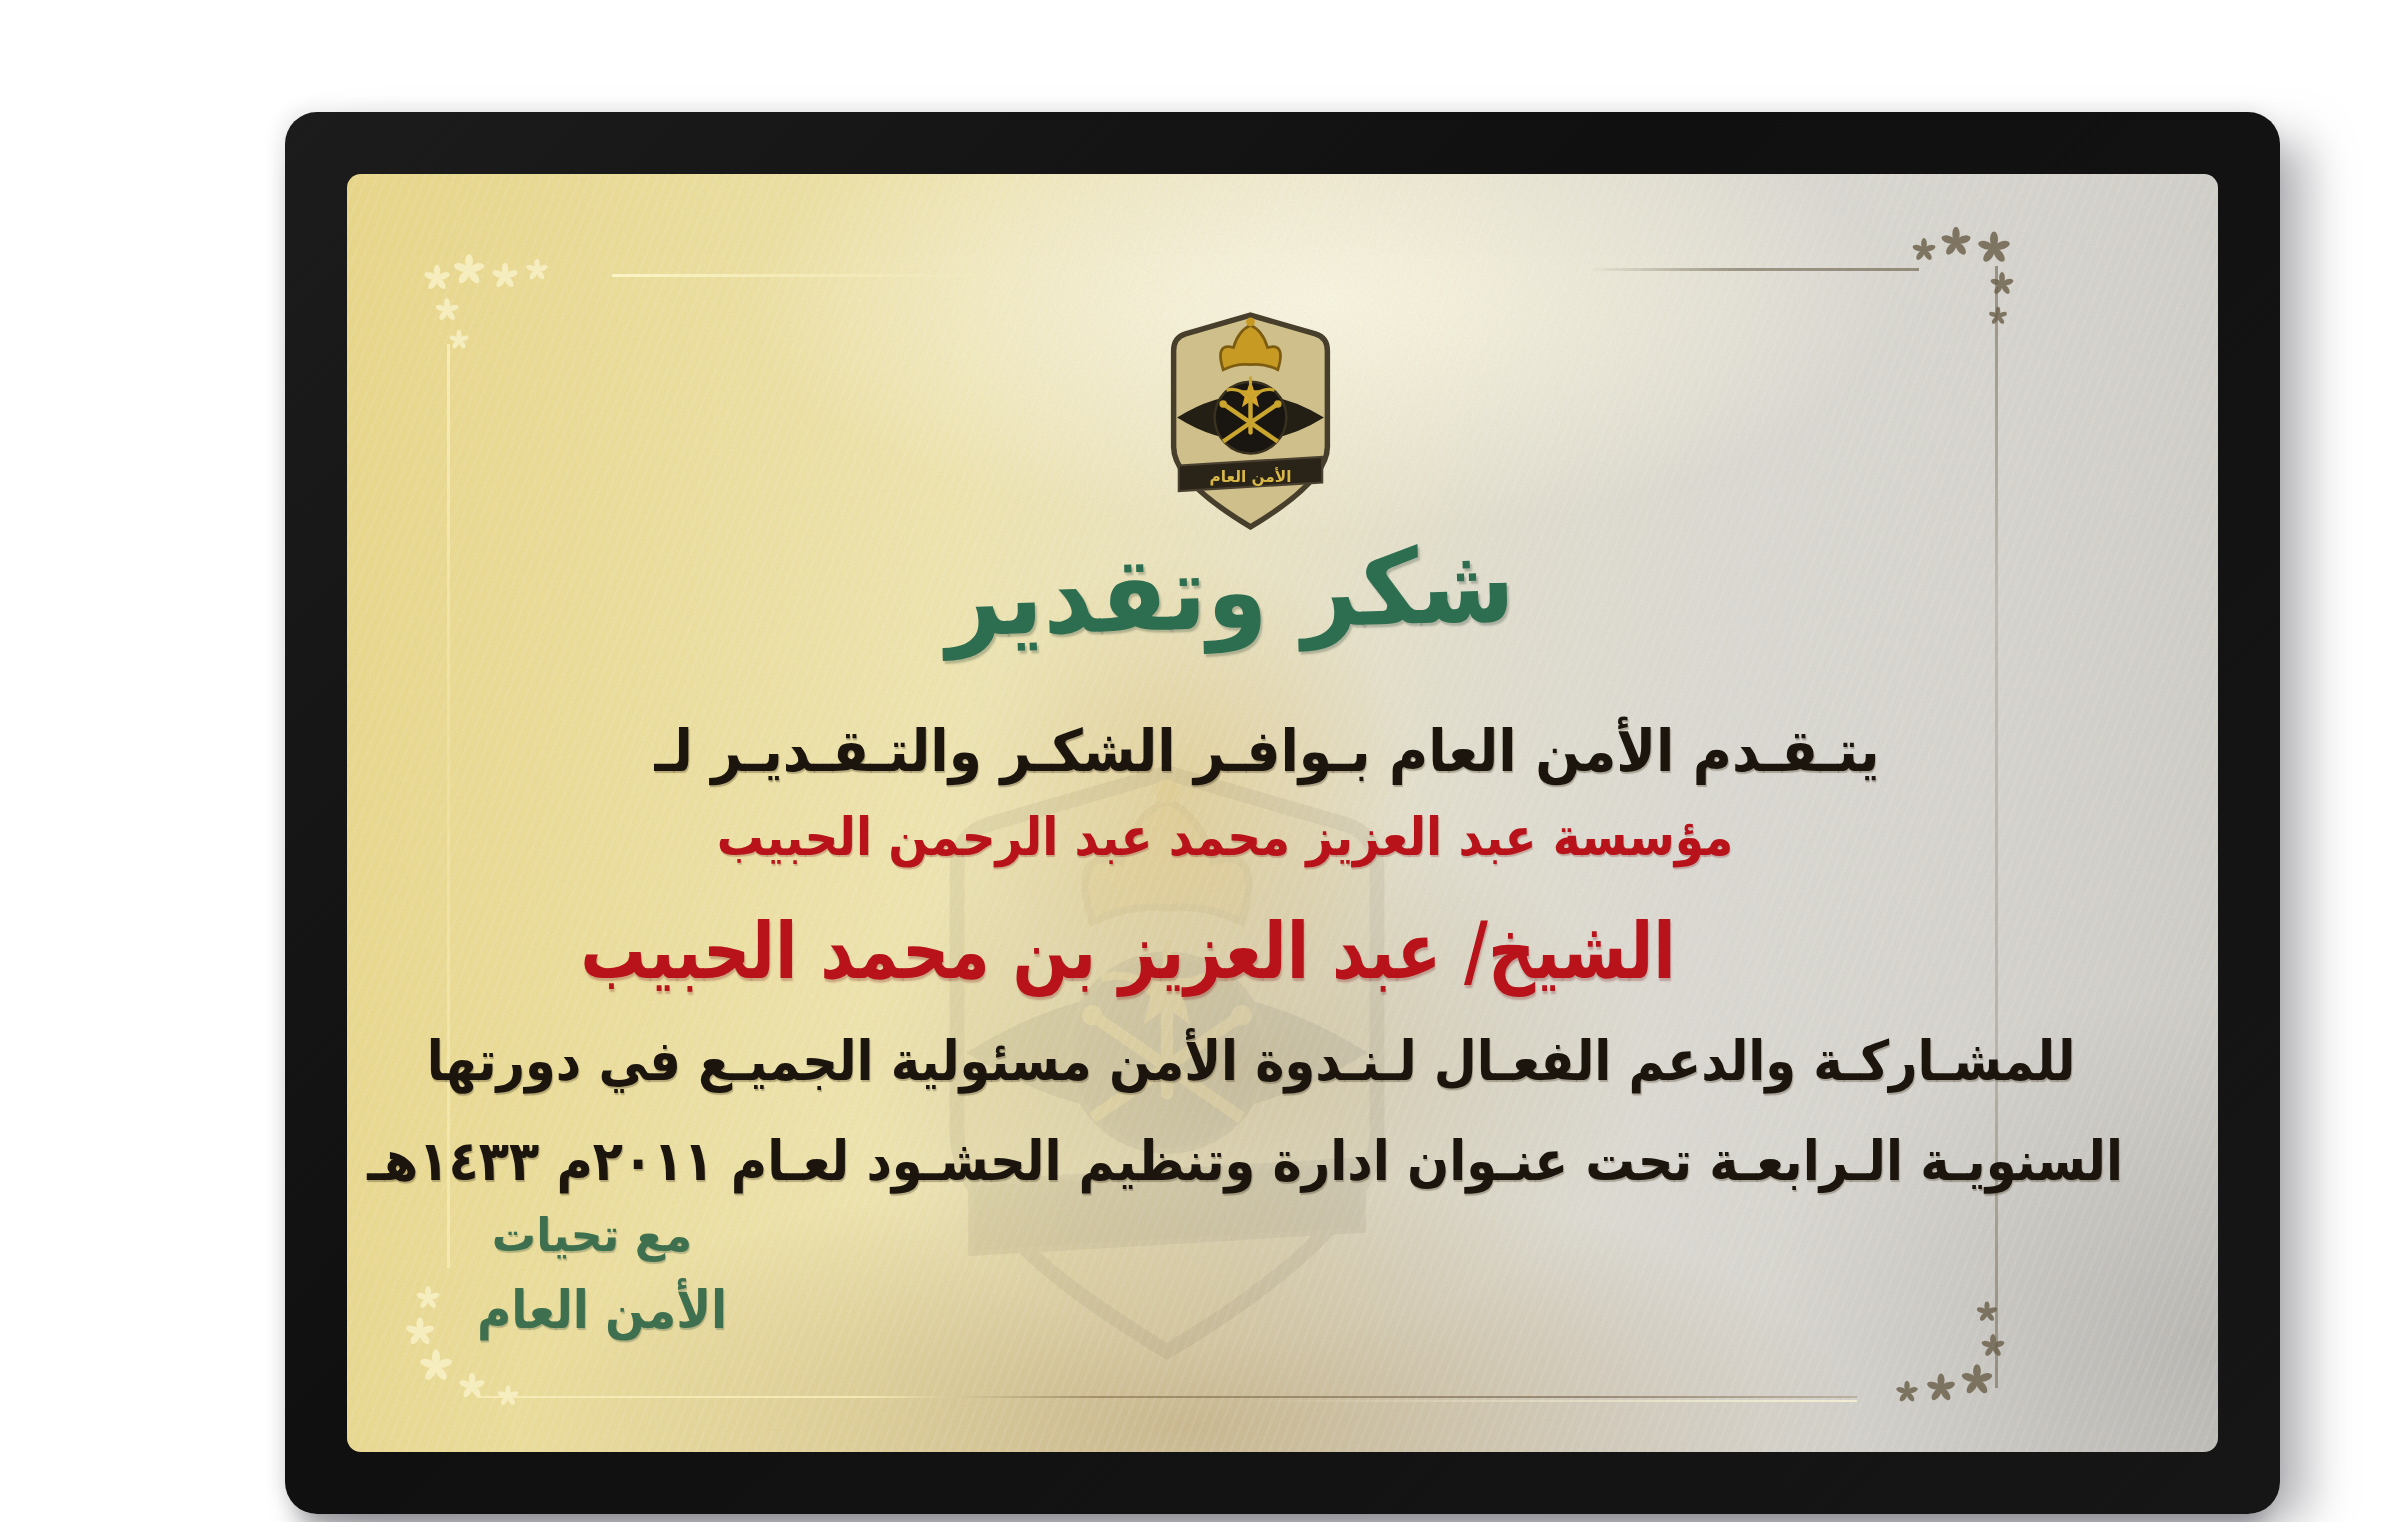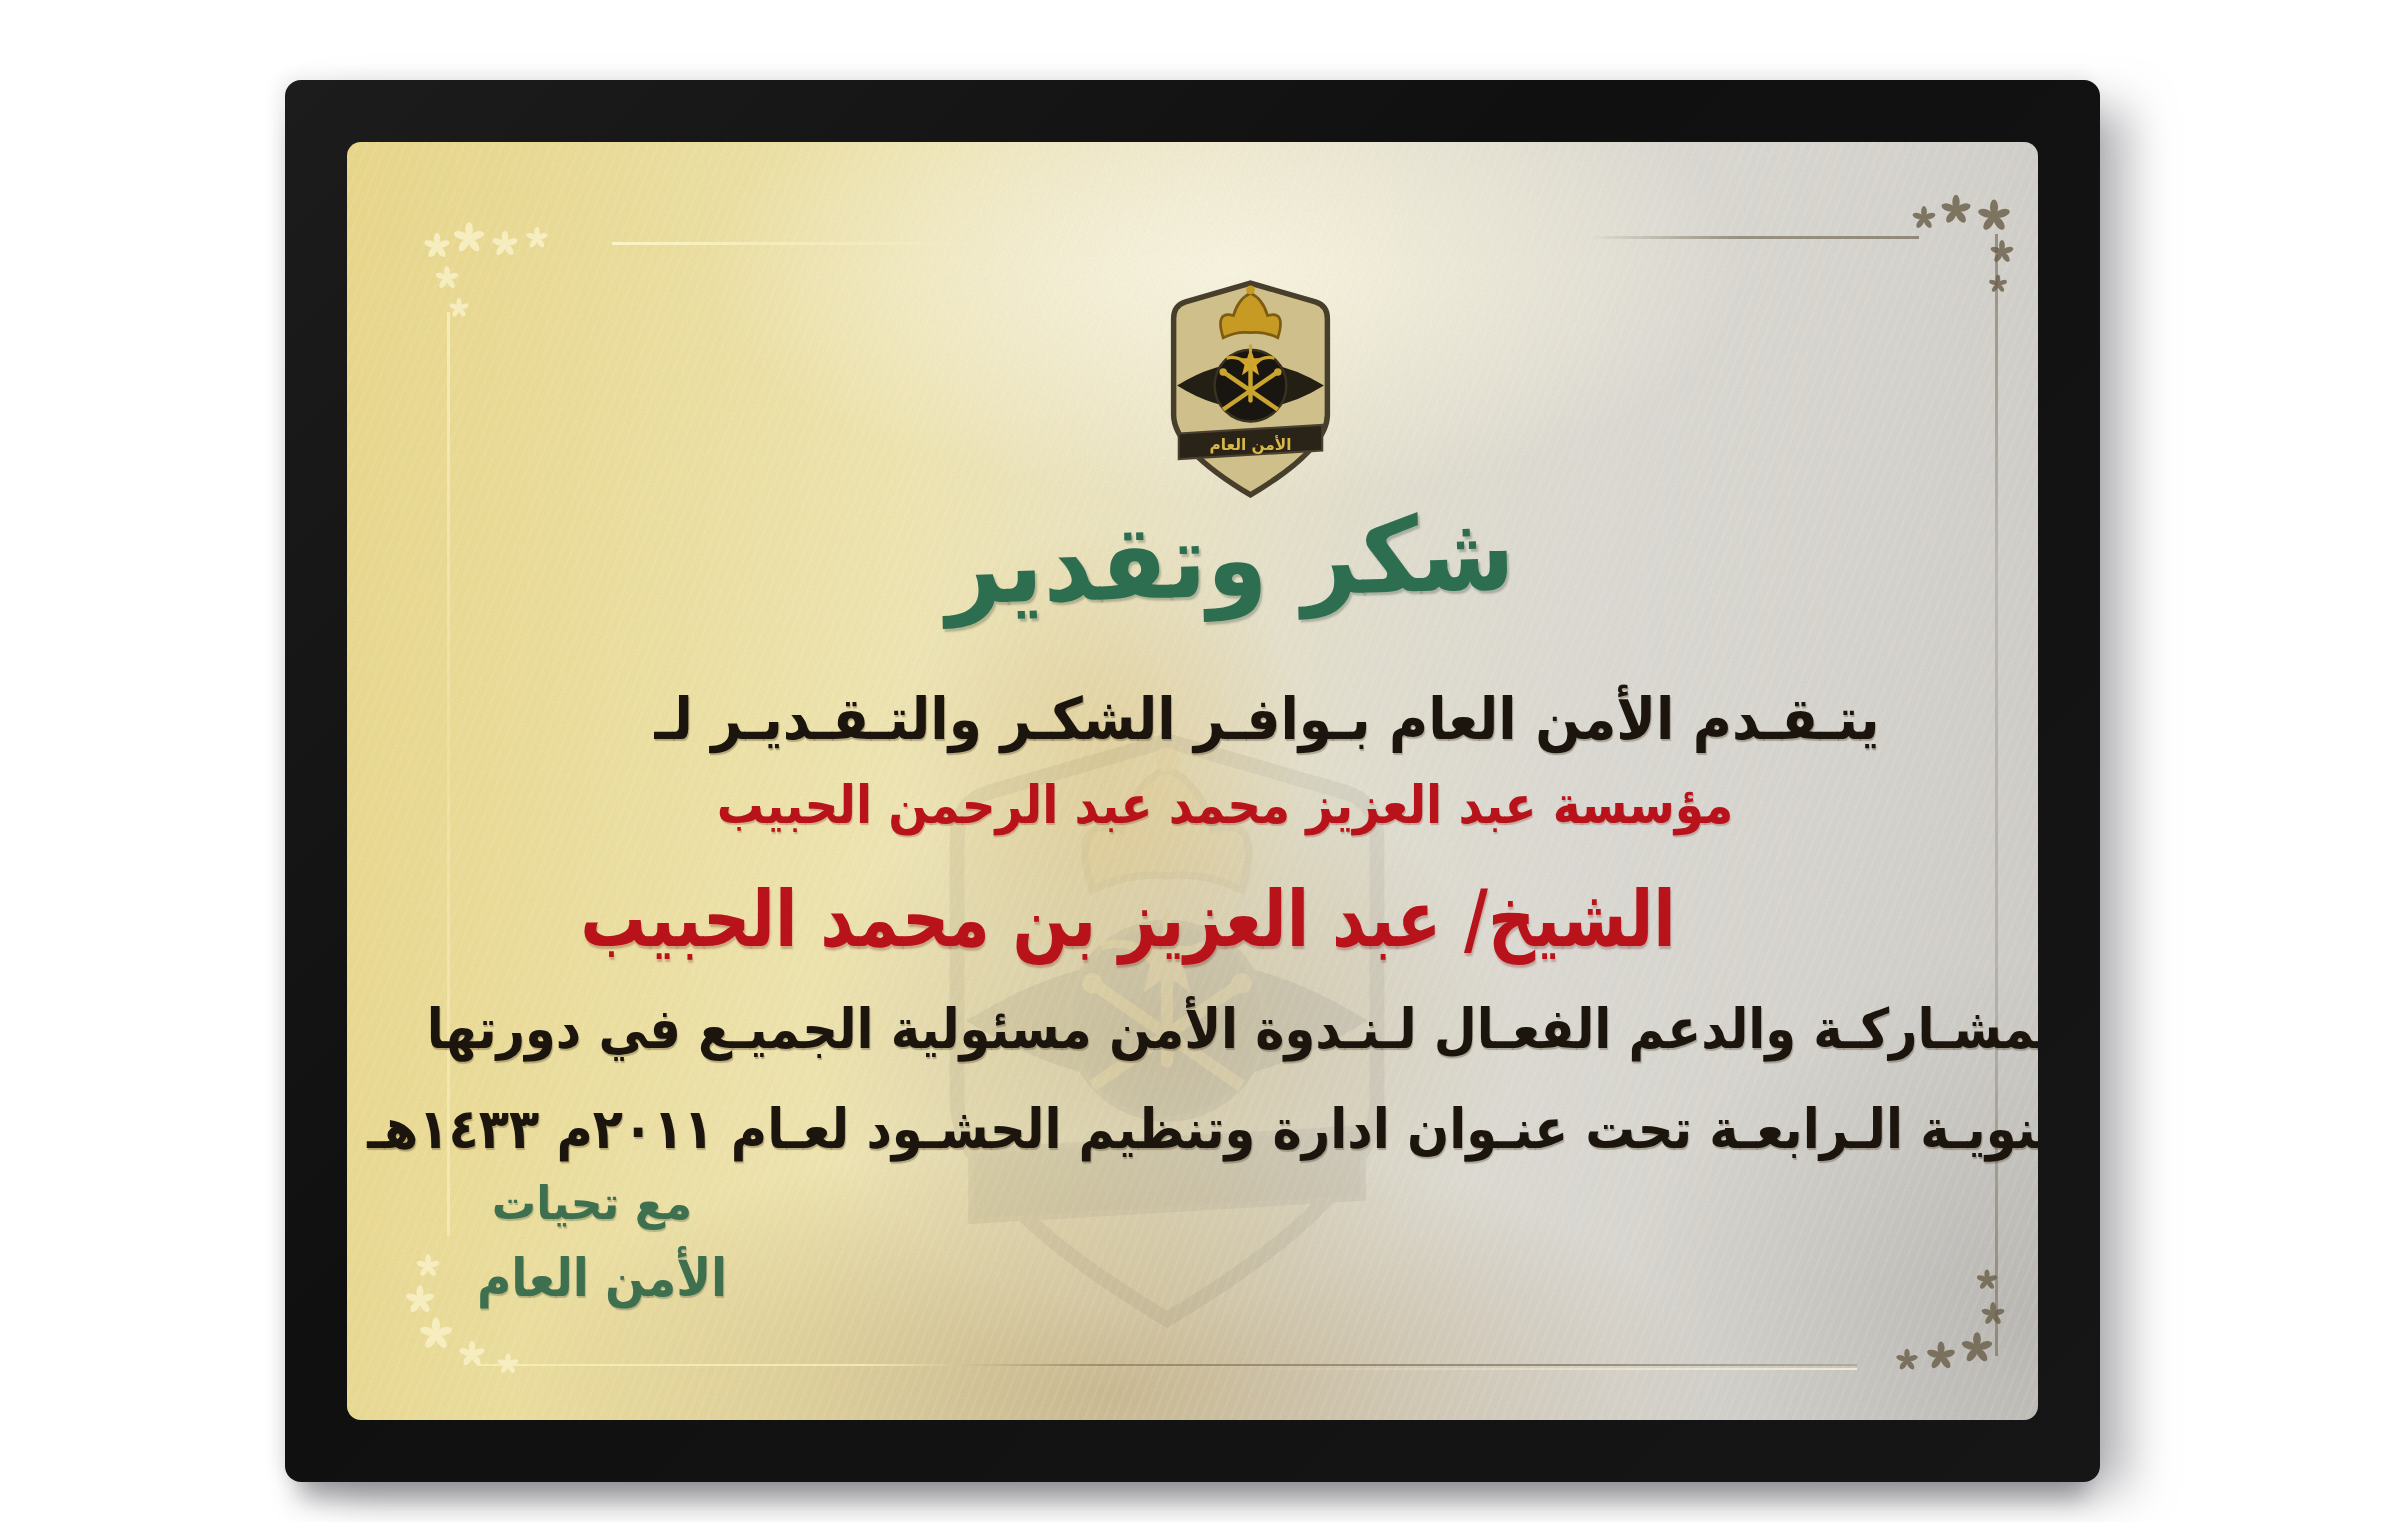--- a/index.html
+++ b/index.html
@@ -3,23 +3,23 @@
 <meta charset="utf-8">
 <style>
   html,body{margin:0;padding:0;}
   body{
     width:2399px;height:1522px;overflow:hidden;position:relative;
     background:#ffffff;
     font-family:"DejaVu Sans",sans-serif;
   }
   
   .frame{
-    position:absolute;left:285px;top:80px;width:1815px;height:1402px;
+    position:absolute;left:285px;top:112px;width:1995px;height:1402px;
     background:linear-gradient(135deg,#1c1c1c 0%,#101010 40%,#161616 100%);
-    border-radius:16px;
+    border-radius:32px;
     box-shadow:38px 18px 46px -10px rgba(120,120,128,.55),
                0 30px 26px -14px rgba(70,70,78,.50),
                -6px -4px 18px rgba(0,0,0,.08);
   }
   
   .plaque{
     position:absolute;inset:62px;border-radius:14px;overflow:hidden;
     background:
       radial-gradient(44% 26% at 52% 10%, rgba(250,246,225,.95), rgba(250,246,225,0) 70%),
       radial-gradient(16% 24% at 45% 48%, rgba(205,165,70,.30), rgba(205,165,70,0) 75%),

